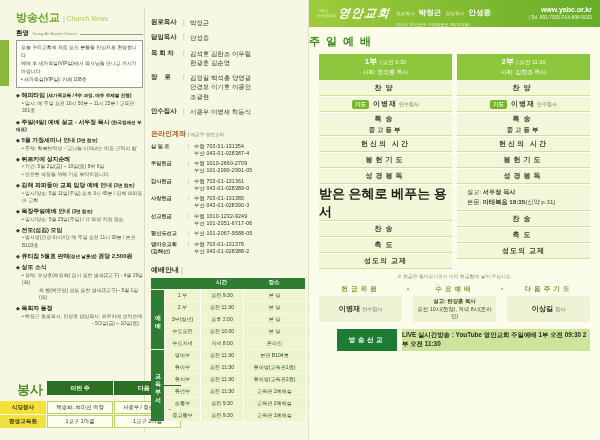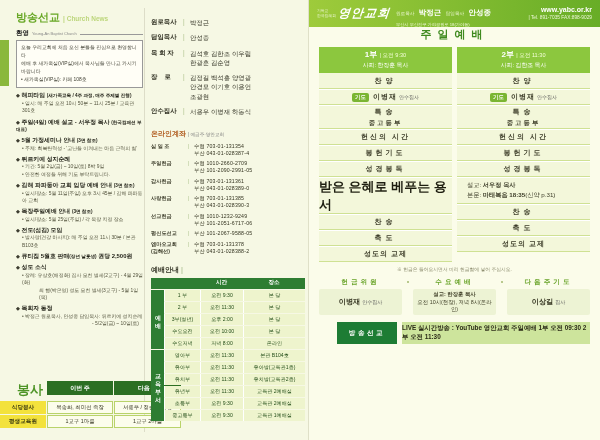--- a/index.html
+++ b/index.html
@@ -103,21 +103,21 @@
   .logo { font-size:12px; font-weight:bold; font-style:italic; letter-spacing:1px;
           transform:skewX(-6deg); margin-right:6px; white-space:nowrap; }
   .band-roles { line-height:1.3; }
   .band-roles .r { font-size:4.6px; color:#e8f5cc; }
   .band-roles .n { font-size:7.5px; font-weight:bold; }
   .band-addr { font-size:4.2px; color:#eef7d8; margin-top:1px; }
   .band-right { margin-left:auto; text-align:right; line-height:1.4; }
   .band-url { font-size:7px; font-weight:bold; }
   .band-tel { font-size:4.8px; color:#eef7d8; }
 
-  .sun-title { text-align:center; font-size:11px; font-weight:bold;
+  .sun-title { text-align:left; margin-top:7px; font-size:11px; font-weight:bold;
                color:#3f8a1f; letter-spacing:6px; }
   .wcols { display:flex; gap:5px; padding:5px 10px 0 10px; }
   .wcol { flex:1; }
   .wcol-h { background:#8cc73e; color:#fff; text-align:center; padding:2px 0 2.5px 0; }
   .wcol-h .t1 { font-size:8px; font-weight:bold; }
   .wcol-h .t1 .tm { font-size:5.6px; font-weight:normal; color:#f4ffd8; }
   .wcol-h .t2 { font-size:5.8px; margin-top:1px; }
   .wrow { background:#f3f7da; border-top:1.5px solid #fff; box-shadow:inset 0 -1px 0 #cfe193;
           min-height:16px; display:flex; align-items:center; justify-content:center;
           font-size:7px; color:#3c3c28; letter-spacing:4px; font-weight:bold;}

